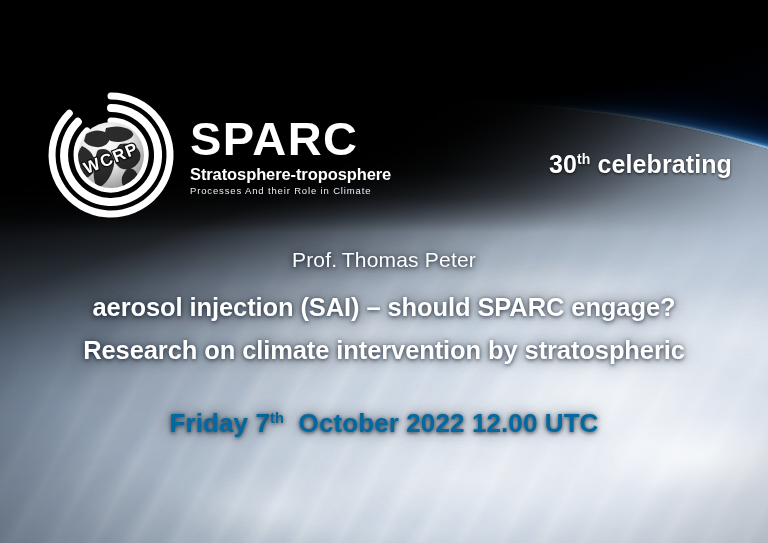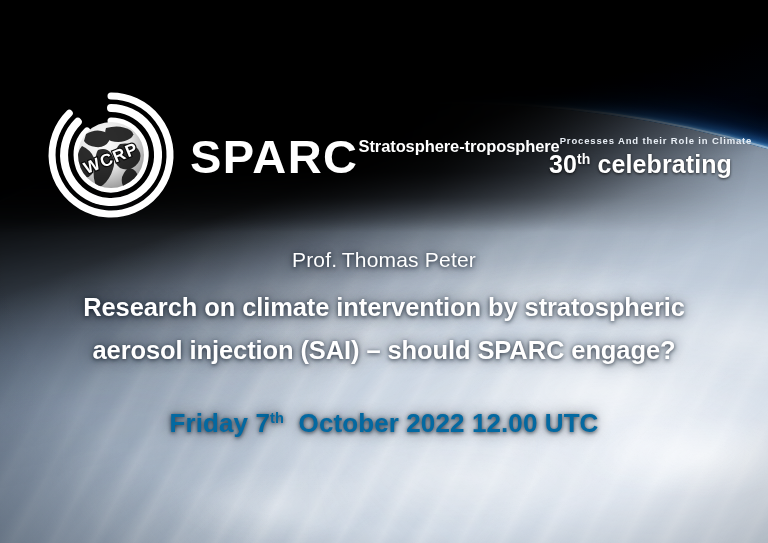--- a/index.html
+++ b/index.html
@@ -151,29 +151,29 @@
 
   
   .content{position:absolute;inset:0;}
 
   .logo-row{
     position:absolute;
     left:46px;top:90px;
     display:flex;align-items:center;gap:14px;
   }
   .logo-mark{width:130px;height:130px;display:block;flex:0 0 auto;}
-  .wordmark{display:flex;flex-direction:row;justify-content:flex-end;padding-top:4px;}
+  .wordmark{display:flex;flex-direction:column;justify-content:flex-end;padding-top:4px;}
   .wordmark-main{
     font-size:47px;font-weight:700;color:#fff;letter-spacing:1.5px;line-height:.96;
   }
   .wordmark-sub1{
     font-size:16.5px;font-weight:700;color:#fff;letter-spacing:-.1px;line-height:1.25;margin-top:2px;
   }
   .wordmark-sub2{
-    font-size:9.5px;font-weight:700;color:#e8eef5;letter-spacing:.85px;line-height:1.3;margin-top:1px;
+    font-size:9.5px;font-weight:400;color:#e8eef5;letter-spacing:.85px;line-height:1.3;margin-top:1px;
   }
 
   .anniversary{
     position:absolute;
     right:36px;top:116px;
     width:330px;
     text-align:right;
     color:#fff;
     font-size:25px;
     font-weight:700;
@@ -268,22 +268,22 @@
       </div>
     </div>
 
     <div class="anniversary">
       <br>
       <span>30</span><sup>th</sup><span> celebrating</span>
     </div>
 
     <div class="talk-block">
       <div class="speaker">Prof. Thomas Peter</div>
+      <div class="title-line">aerosol injection (SAI) – should SPARC engage?</div>
       <div class="title-line">Research on climate intervention by stratospheric</div>
-      <div class="title-line">aerosol injection (SAI) – should SPARC engage?</div>
     </div>
 
     <div class="datetime">
       <span>Friday</span>&nbsp;<span>7</span><sup>th</sup>&nbsp;<span> October 2022 12.00 UTC</span>
     </div>
 
   </div>
 </div>
 
 </body></html>

